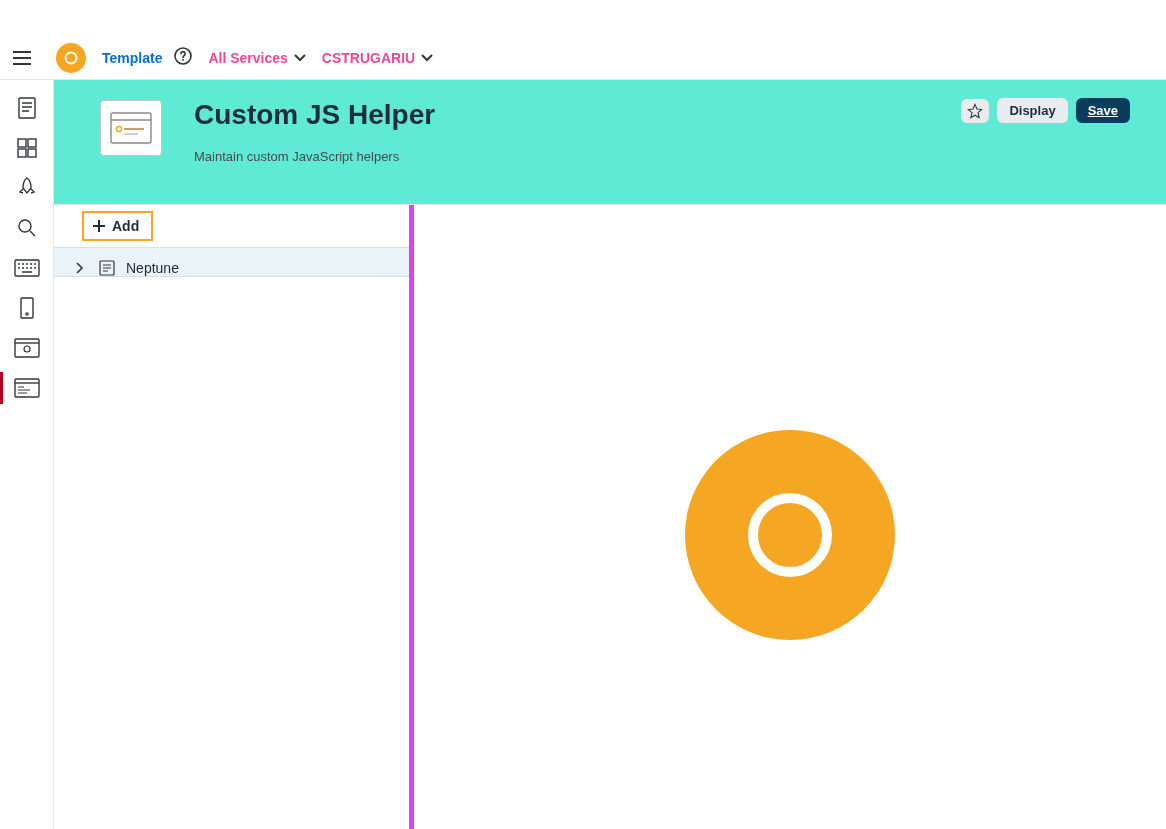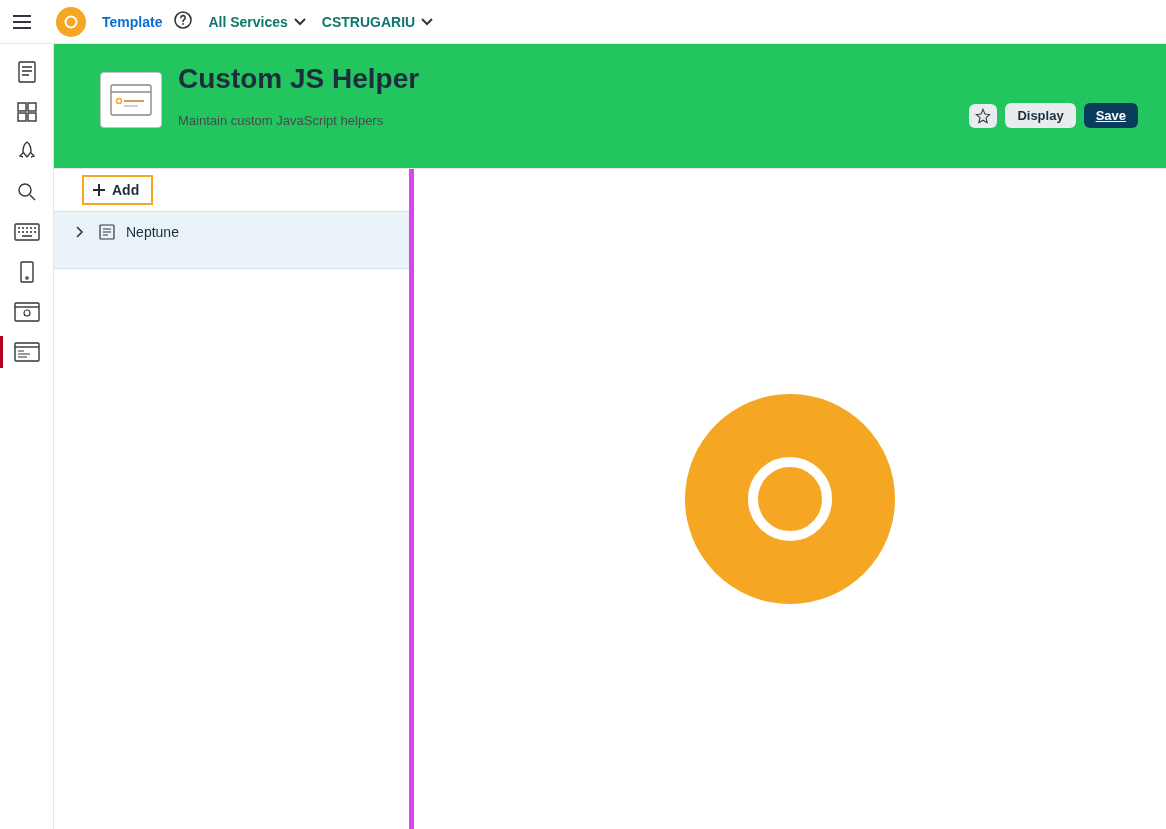--- a/index.html
+++ b/index.html
@@ -12,20 +12,21 @@
     overflow: hidden;
   }
   
   .topbar {
     height: 44px;
     border-bottom: 1px solid #e5e5e5;
     display: flex;
     align-items: center;
     padding: 0 0 0 0;
     gap: 12px;
+    margin-top: 36px;
   }
   .hamburger {
     width: 44px;
     display: flex;
     align-items: center;
     justify-content: center;
     cursor: pointer;
   }
   .logo-circle {
     width: 30px; height: 30px;
@@ -64,21 +65,21 @@
     right: 8px; top: 50%;
     transform: translateY(-50%);
     color: #555;
   }
   .top-right {
     display: flex;
     align-items: center;
     gap: 16px;
     font-weight: 700;
     font-size: 14px;
-    color: #0f766e;
+    color: #ec4899;
   }
   .top-right .help-icon { color: #1d2d3e; cursor: pointer; }
   .dropdown {
     display: flex;
     align-items: center;
     gap: 6px;
     cursor: pointer;
   }
   .chev-down svg { display:block; }
 
@@ -116,26 +117,26 @@
     background: #b00020;
   }
 
   .content {
     flex: 1;
     display: flex;
     flex-direction: column;
     background: #f7f7f7;
   }
   .page-header {
-    background: #22c55e;
+    background: #5eead4;
     border-bottom: 1px solid #e5e5e5;
     padding: 20px 28px 40px 46px;
     display: flex;
-    align-items: flex-end;
-    gap: 16px;
+    align-items: flex-start;
+    gap: 32px;
     position: relative;
   }
   .doc-icon-frame {
     width: 62px; height: 56px;
     border: 1px solid #c4c4c4;
     border-radius: 4px;
     display:flex;align-items:center;justify-content:center;
     background:#fff;
   }
   .page-title {
@@ -144,26 +145,25 @@
     color: #1d2d3e;
     line-height: 1.1;
   }
   .page-sub {
     font-size: 13px;
     color: #4a4a4a;
     margin-top: 18px;
   }
   .header-actions {
     position: absolute;
-    right: 28px;
+    right: 36px;
     top: 18px;
     display: flex;
     align-items: center;
     gap: 8px;
-    margin-top: 41px;
   }
   .chip {
     border-radius: 6px;
     padding: 5px 12px;
     font-weight: 700;
     font-size: 13px;
     border: none;
     cursor: pointer;
   }
   .chip.star {
@@ -205,21 +205,21 @@
     display: inline-flex;
     align-items: center;
     gap: 6px;
     cursor: pointer;
     color: #1d2d3e;
   }
   .tree-row {
     display: flex;
     align-items: center;
     gap: 10px;
-    padding: 12px 10px 28px 18px;
+    padding: 12px 10px 0 18px;
     background: #eaf3f8;
     border-top: 1px solid #cfe2ef;
     border-bottom: 1px solid #cfe2ef;
     cursor: pointer;
     font-size: 14px;
     color: #1d2d3e;
   }
   .tree-chevron { width: 16px; display:flex; justify-content:center; color:#32363a; }
   .tree-icon { width: 18px; display:flex; justify-content:center; color:#32363a; }
 

